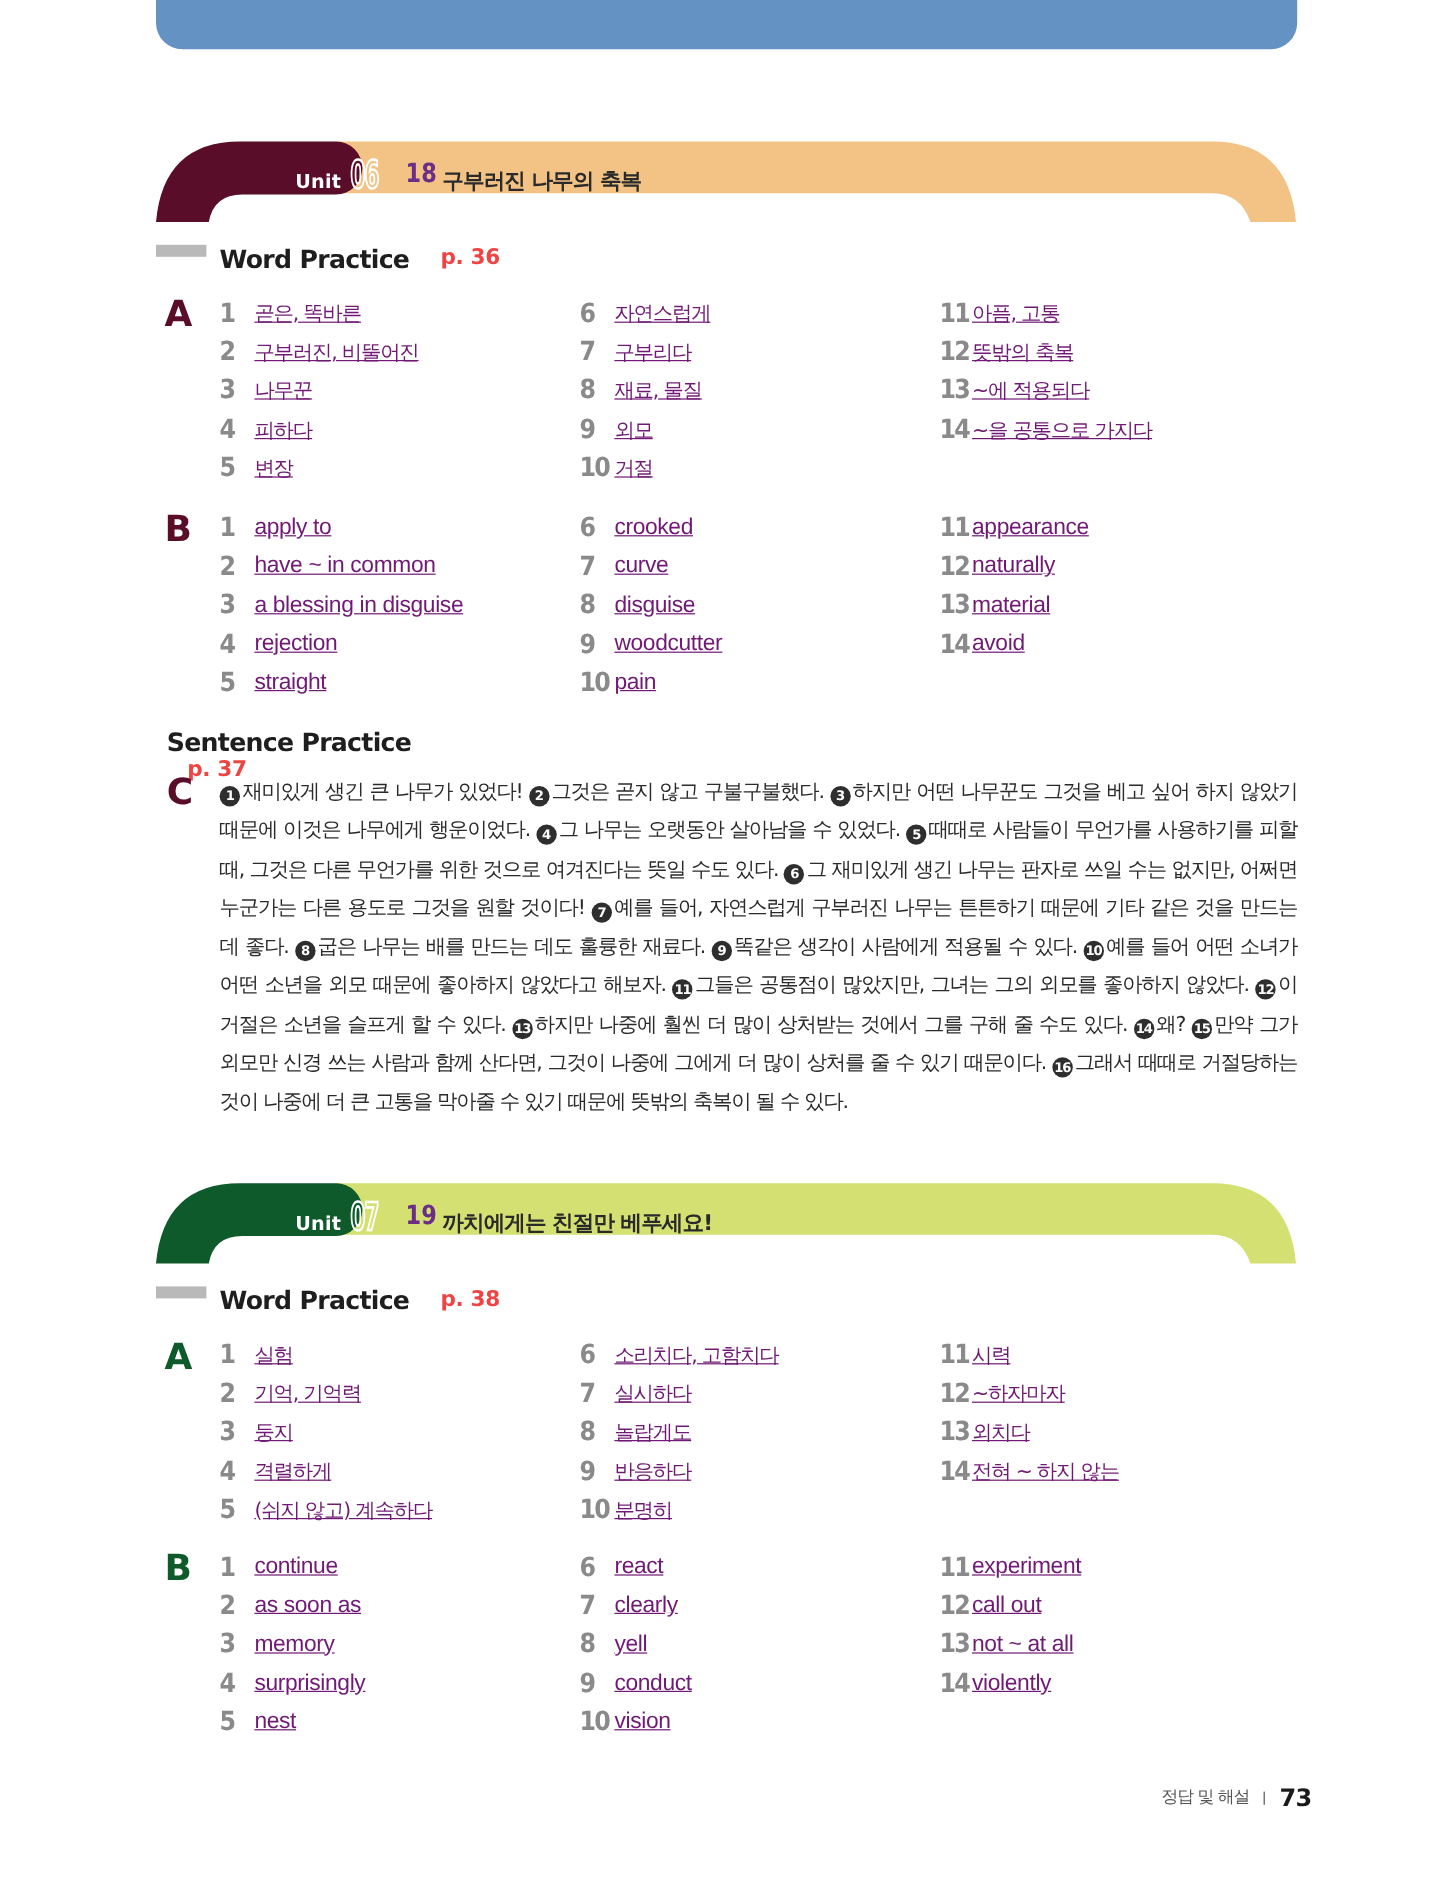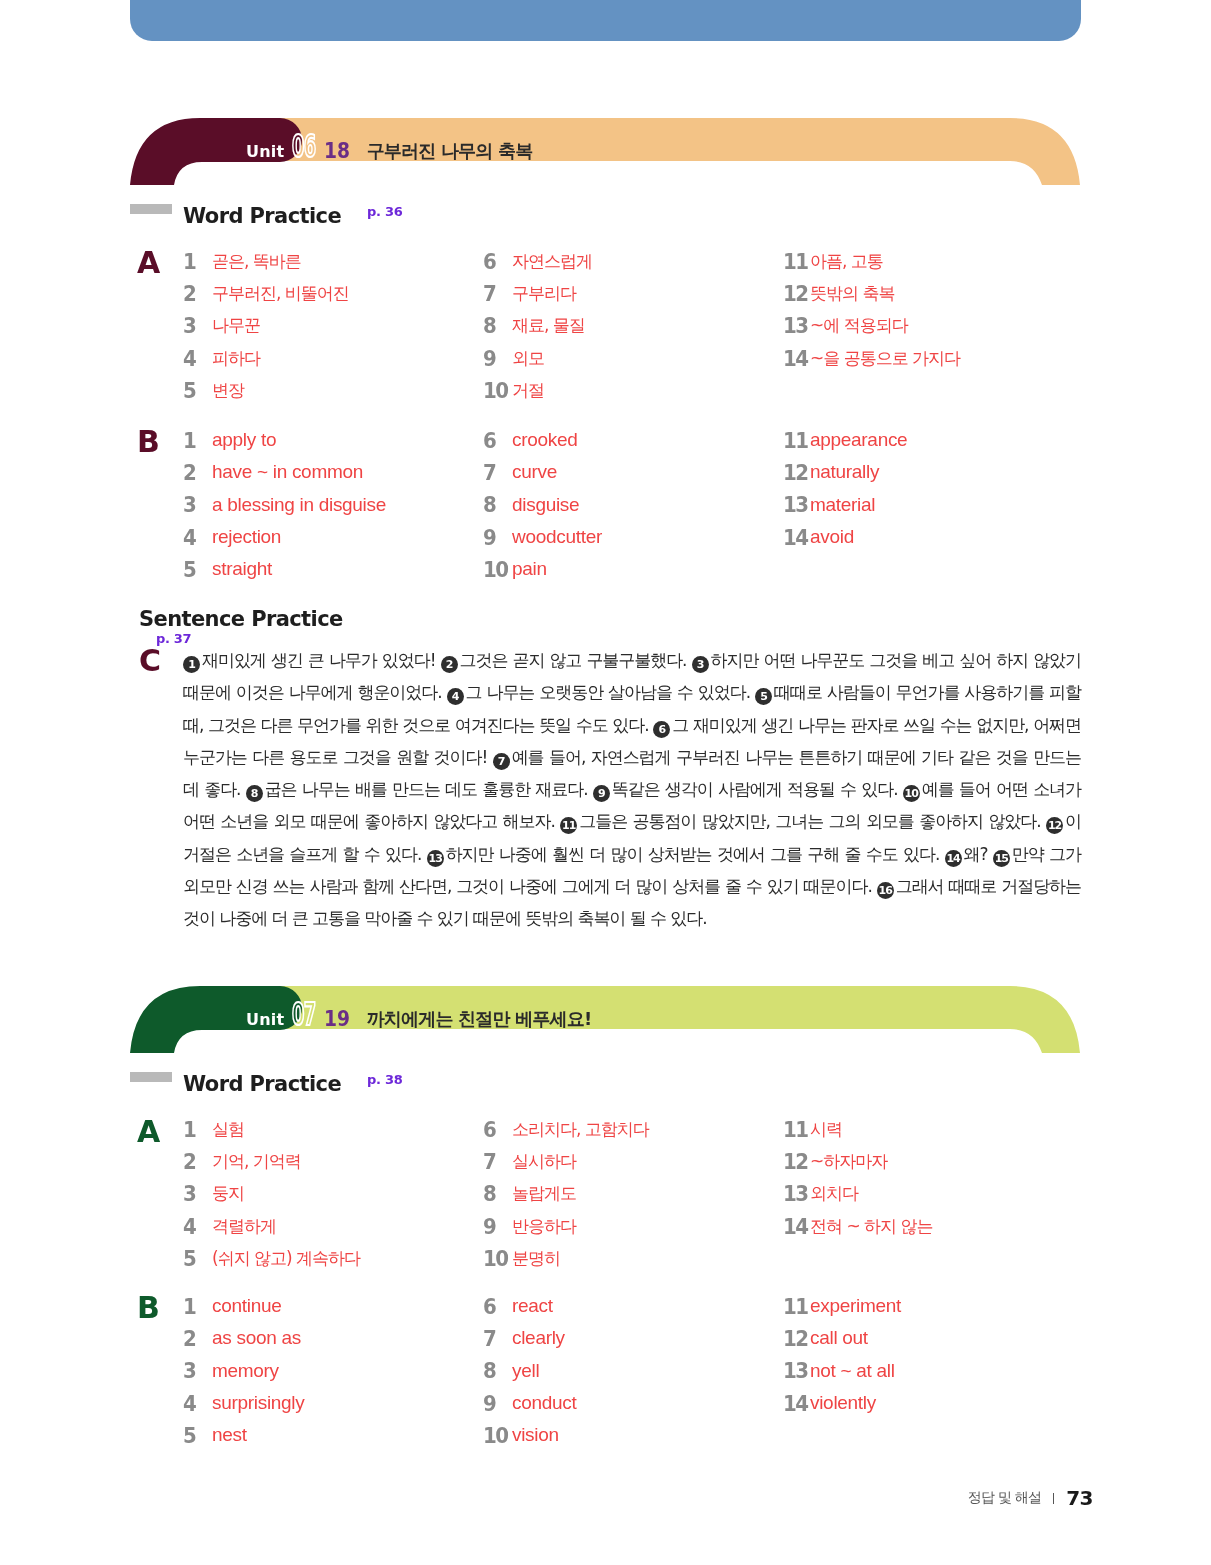--- a/index.html
+++ b/index.html
@@ -21,46 +21,46 @@
     margin-left: 40px;
   }
   .unit-word { font-family: "DejaVu Sans", sans-serif; font-weight: bold; font-size: 16px; letter-spacing: 0.2px; }
   .unit-num {
     font-family: "DejaVu Sans Condensed", "DejaVu Sans", sans-serif;
     font-weight: bold; font-size: 32px; line-height: 30px; letter-spacing: -1px;
     color: transparent; -webkit-text-stroke: 2.2px #ffffff;
     transform: scaleX(0.62); transform-origin: left center; display: inline-block; width: 26px;
   }
   .lesson-title {
-    position: absolute; left: 194px; top: 10px; height: 36px;
-    display: flex; align-items: flex-end; gap: 12px;
+    position: absolute; left: 208px; top: 10px; height: 36px;
+    display: flex; align-items: center; gap: 0;
   }
   .lesson-num { font-family: "DejaVu Sans", sans-serif; font-weight: bold; font-size: 22px; color: #6a2e86; transform: scaleX(0.85); transform-origin: left; display:inline-block; }
   .lesson-name { font-family: "DejaVu Sans", sans-serif; font-weight: bold; font-size: 18px; color: #2a2a2a; letter-spacing: -0.8px; margin-top: 12px; }
 
   
   .section-head { position: absolute; left: 130px; height: 28px; display: flex; align-items: flex-start; }
   .section-bar { width: 42px; height: 10px; background: #b9b9b9; }
   .section-title { margin-left: 11px; font-family: "DejaVu Sans", sans-serif; font-weight: bold; font-size: 21px; color: #1e1e1e; letter-spacing: -0.6px; }
-  .section-page { margin-left: 26px; font-family: "DejaVu Sans", sans-serif; font-weight: bold; font-size: 13px; color: #6d28d9; letter-spacing: -0.3px; }
+  .section-page { margin-left: 26px; font-family: "DejaVu Sans", sans-serif; font-weight: bold; font-size: 18px; color: #ef4444; letter-spacing: -0.3px; }
 
   
   .letter {
     position: absolute; font-family: "DejaVu Sans", sans-serif; font-weight: bold; font-size: 30px;
     line-height: 30px;
   }
   .word-col { position: absolute; }
   .word-row { height: 32.3px; display: flex; align-items: center; }
   .wnum {
     display: inline-block; width: 29px;
     font-family: "DejaVu Sans Condensed", "DejaVu Sans", sans-serif; font-weight: bold; font-size: 22px;
     color: #8a8a8a; letter-spacing: -1.5px;
   }
   .col3 .wnum { width: 27px; }
-  .wtext { font-family: "Liberation Sans", sans-serif; font-size: 19px; color: #ef4444; letter-spacing: -0.3px; }
+  .wtext { font-family: "Liberation Sans", sans-serif; font-size: 19px; color: #701a75; letter-spacing: -0.3px; text-decoration: underline; }
   .ko .wtext { font-family: "DejaVu Sans", sans-serif; font-size: 17px; letter-spacing: -1px; }
 
   
   .para {
     position: absolute; left: 183px; top: 644px; width: 898px;
     font-family: "DejaVu Sans", sans-serif; font-size: 17px; line-height: 32.3px;
     color: #2a2a2a; letter-spacing: -1.05px; text-align: justify;
   }
   .circ {
     display: inline-block; width: 17px; height: 17px; border-radius: 50%;

